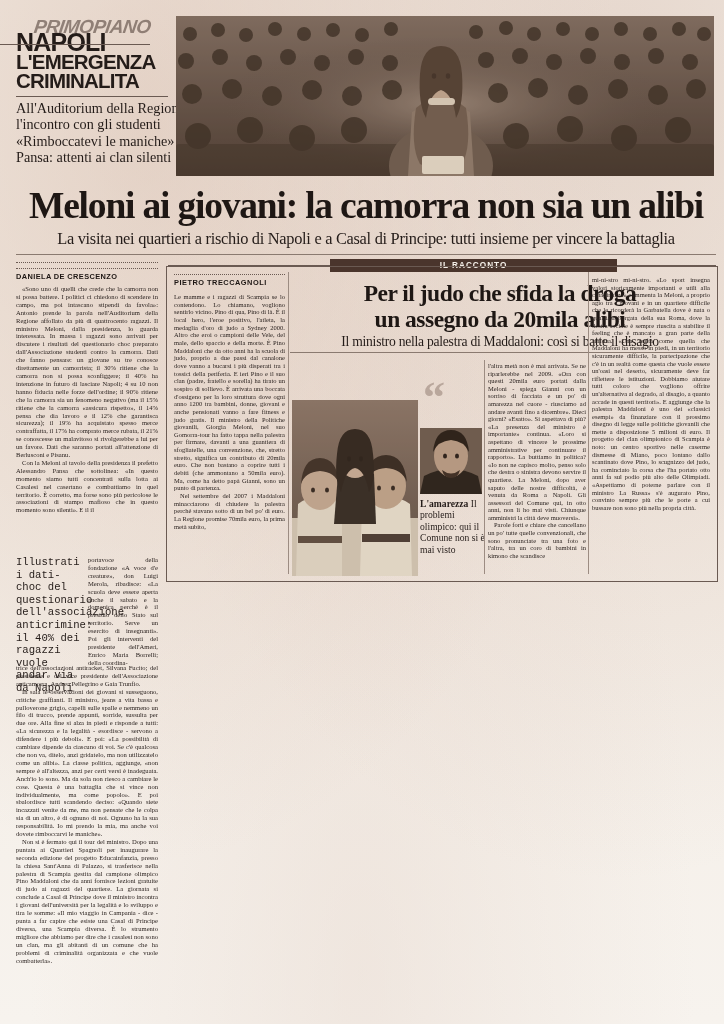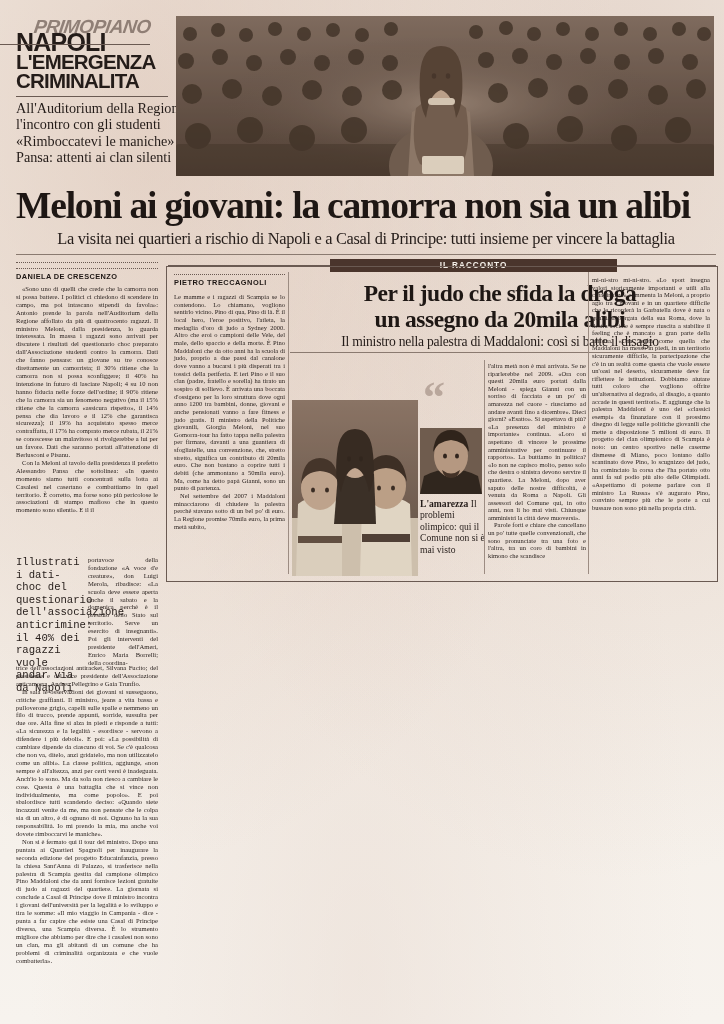--- a/index.html
+++ b/index.html
@@ -61,21 +61,21 @@
     overflow:hidden;background:#6b5a50;
   }
   .tophoto svg{display:block;}
 
   
   .headline{
     position:absolute;left:16px;top:186px;width:700px;
     font-family:"Liberation Serif", serif;
     font-weight:bold;font-size:37.5px;line-height:40px;
     letter-spacing:-1.2px;color:#1e1714;
-    text-align:left;white-space:nowrap;
+    text-align:center;white-space:nowrap;
   }
   .subhead{
     position:absolute;left:16px;top:230px;width:700px;
     font-family:"Liberation Serif", serif;
     font-size:16.4px;line-height:18px;letter-spacing:-.3px;
     color:#241c19;text-align:center;white-space:nowrap;
   }
   .hl-rule{position:absolute;left:16px;top:254px;width:700px;border-top:1px solid #8a7a70;}
 
   

